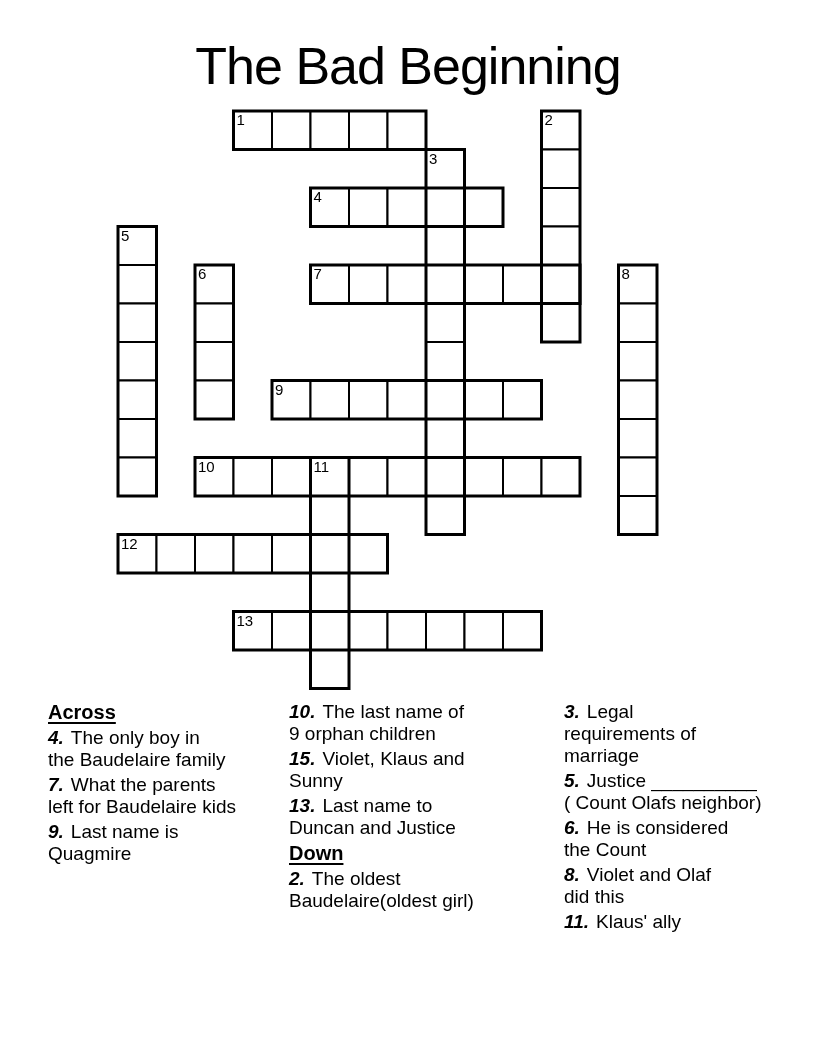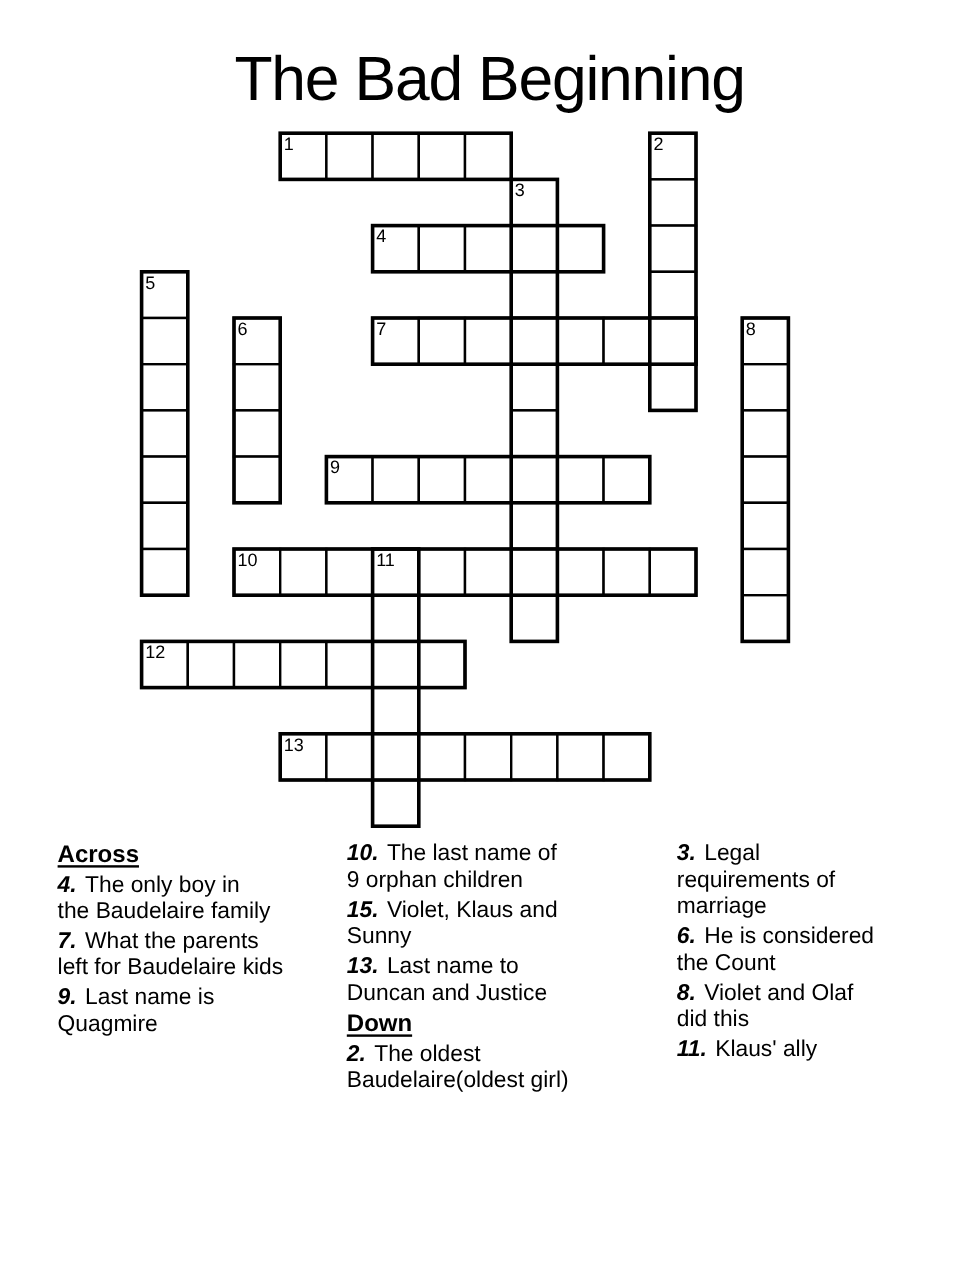--- a/index.html
+++ b/index.html
@@ -218,18 +218,20 @@
     <div class="clue"><span class="clue-num">13.</span><span class="clue-text">Last name to
 Duncan and Justice</span></div>
     <div class="clue-heading">Down</div>
     <div class="clue"><span class="clue-num">2.</span><span class="clue-text">The oldest
 Baudelaire(oldest girl)</span></div>
   </div>
 <div class="clue-col" id="clue-col-2">
     <div class="clue"><span class="clue-num">3.</span><span class="clue-text">Legal
 requirements of
 marriage</span></div>
+    <div class="clue"><span class="clue-num">5.</span><span class="clue-text">Justice __________
+( Count Olafs neighbor)</span></div>
     <div class="clue"><span class="clue-num">6.</span><span class="clue-text">He is considered
 the Count</span></div>
     <div class="clue"><span class="clue-num">8.</span><span class="clue-text">Violet and Olaf
 did this</span></div>
     <div class="clue"><span class="clue-num">11.</span><span class="clue-text">Klaus' ally</span></div>
   </div>
 
 </body></html>

